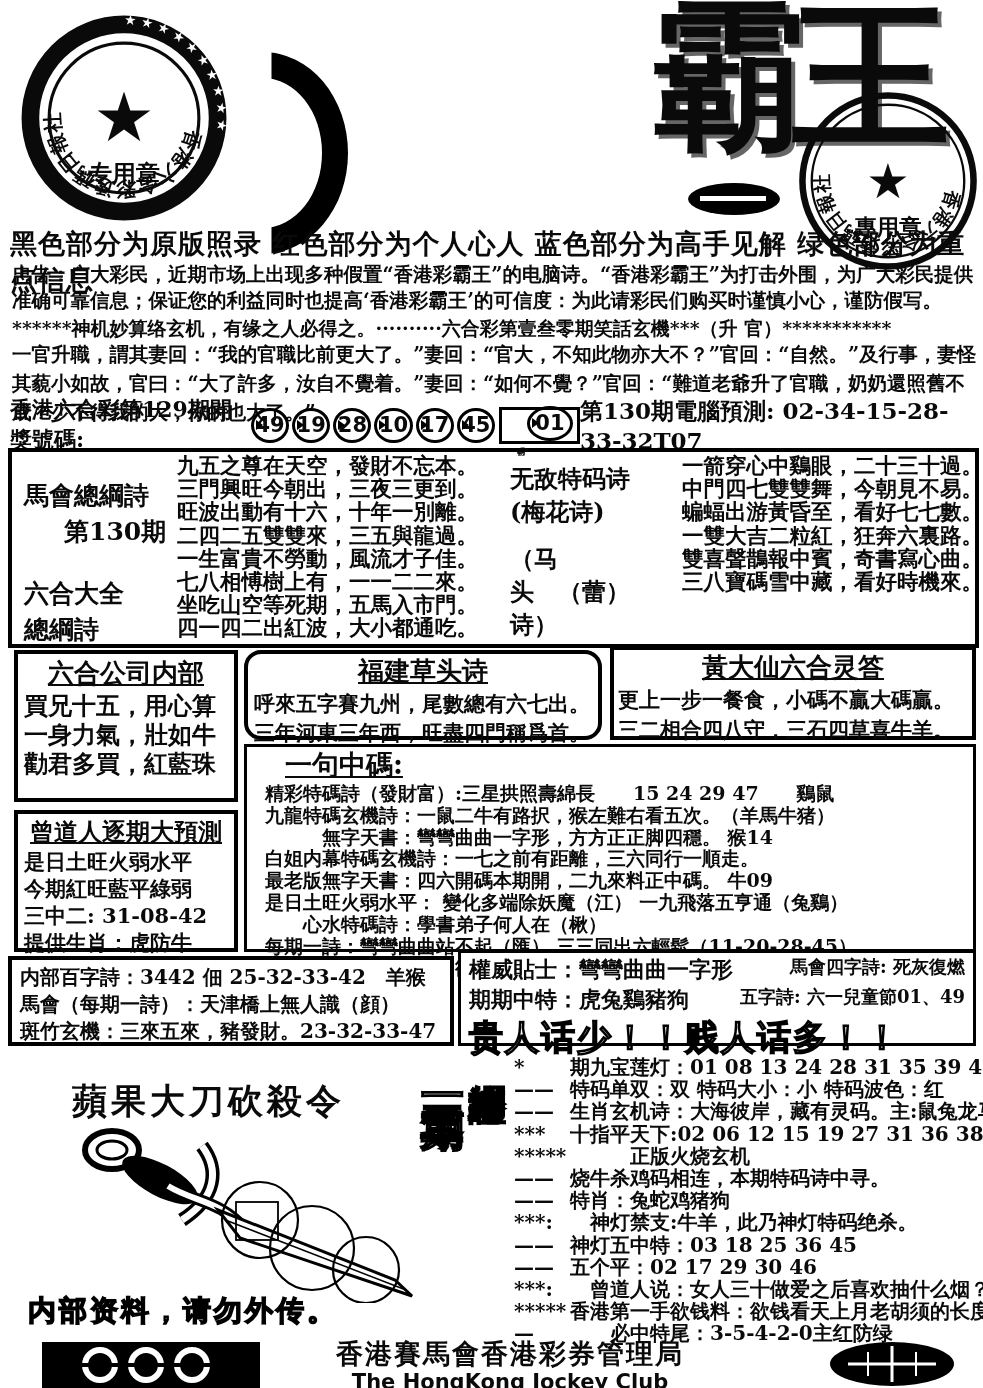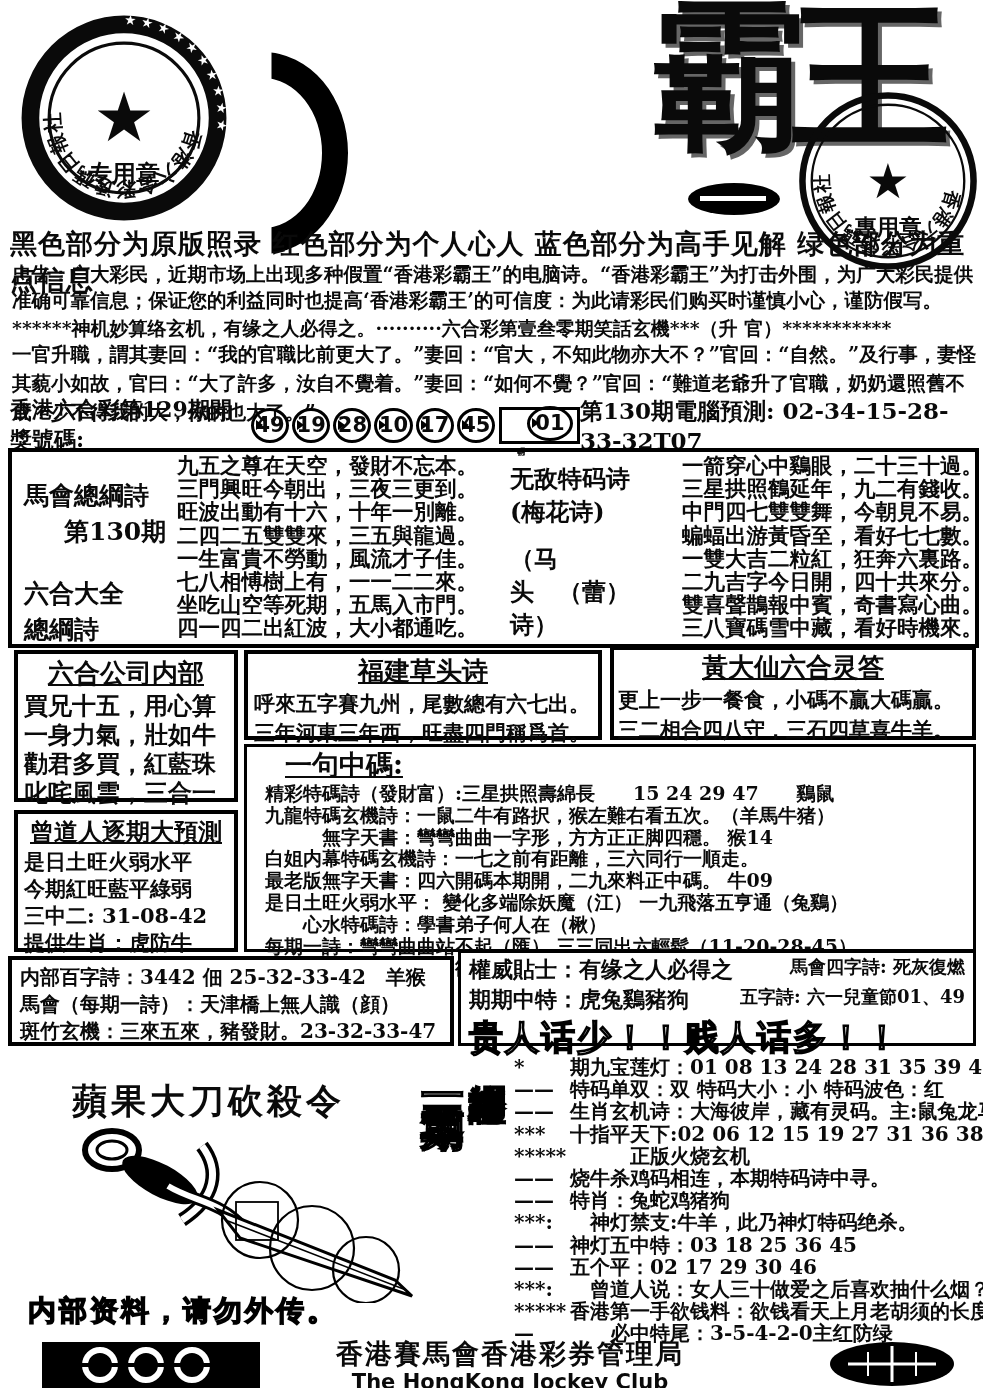--- a/index.html
+++ b/index.html
@@ -47,21 +47,21 @@
   .pline{white-space:nowrap;font-family:"DejaVu Serif",serif;font-weight:bold;}
 
   
   .box{position:absolute;border:4px solid #000;box-sizing:border-box;background:#fff;}
   .box-title{text-align:center;font-size:26px;font-weight:bold;font-family:"DejaVu Serif",serif;white-space:nowrap;text-decoration:underline;}
   #company-box{left:14px;top:650px;width:224px;height:152px;padding:2px 6px;}
   #company-box .bline{font-size:24px;line-height:29px;}
   #zeng-box{left:14px;top:810px;width:224px;height:142px;padding:2px 6px;}
   #zeng-box .box-title{font-size:24px;}
   #zeng-box .bline{font-size:21px;line-height:27px;}
-  #fujian-box{left:244px;top:650px;width:358px;height:90px;padding:0 6px;}
+  #fujian-box{left:244px;top:650px;width:358px;height:90px;padding:0 6px;border-radius:17px;}
   #fujian-box .bline{font-size:21px;line-height:29px;white-space:nowrap;}
   #huang-box{left:610px;top:646px;width:366px;height:94px;padding:0 4px;}
   #huang-box .bline{font-size:21px;line-height:30px;white-space:nowrap;}
   .bline{font-family:"DejaVu Serif",serif;font-weight:bold;}
   #yiju-box{left:244px;top:744px;width:732px;height:208px;padding:0 18px;border-width:3px;}
   #yiju-box .box-title{text-align:left;padding-left:20px;font-size:27px;}
   #yiju-box .bline{font-size:19px;line-height:21.8px;white-space:nowrap;}
 
   #baizi-box{left:8px;top:956px;width:446px;height:90px;padding:4px 8px;}
   #baizi-box .bline{font-size:20px;line-height:27px;white-space:nowrap;}
@@ -173,36 +173,33 @@
     <div id="mb-right-titles" class="mb-col serifb">
       <div>无敌特码诗</div>
       <div>(梅花诗)</div>
       <div style="height:14px;"></div>
       <div>（马</div>
       <div>头　（蕾）</div>
       <div>诗）</div>
     </div>
     <div id="mb-right-poem" class="mb-col">
       <div class="pline">一箭穿心中鷄眼，二十三十過。</div>
-      <div class="pline">三星拱照鶴延年，九二有錢收。</div>
       <div class="pline">中門四七雙雙舞，今朝見不易。</div>
       <div class="pline">蝙蝠出游黃昏至，看好七七數。</div>
       <div class="pline">一雙大吉二粒紅，狂奔六裏路。</div>
-      <div class="pline">二九吉字今日開，四十共來分。</div>
       <div class="pline">雙喜聲鵲報中賓，奇書寫心曲。</div>
       <div class="pline">三八寶碼雪中藏，看好時機來。</div>
     </div>
   </div>
 
   <div id="company-box" class="box">
     <div class="box-title">六合公司内部</div>
     <div class="bline">買兄十五，用心算</div>
     <div class="bline">一身力氣，壯如牛</div>
     <div class="bline">勸君多買，紅藍珠</div>
-    <div class="bline">叱咤風雲，三合一</div>
   </div>
 
   <div id="zeng-box" class="box">
     <div class="box-title">曾道人逐期大預測</div>
     <div class="bline">是日土旺火弱水平</div>
     <div class="bline">今期紅旺藍平綠弱</div>
     <div class="bline">三中二: 31-08-42</div>
     <div class="bline">提供生肖：虎防牛</div>
   </div>
 
@@ -232,21 +229,21 @@
   </div>
 
   <div id="baizi-box" class="box">
     <div class="bline">内部百字詩：3442 佃 25-32-33-42　羊猴</div>
     <div class="bline">馬會（每期一詩）：天津橋上無人識（顔）</div>
     <div class="bline">斑竹玄機：三來五來，豬發財。23-32-33-47</div>
   </div>
 
   <div id="tips-box" class="box">
     <div class="tips-row">
-      <span class="bline l">權威貼士：有缘之人必得之</span>
+      <span class="bline l">權威貼士：彎彎曲曲一字形</span>
       <span class="bline r">馬會四字詩: 死灰復燃</span>
     </div>
     <div class="tips-row">
       <span class="bline l">期期中特：虎兔鷄豬狗</span>
       <span class="bline r">五字詩: 六一兒童節01、49</span>
     </div>
     <div id="tips-outline" class="outline serifb">贵人话少！！贱人话多！！</div>
   </div>
 
   <div id="apple-title" class="abs">蘋果大刀砍殺令</div>

